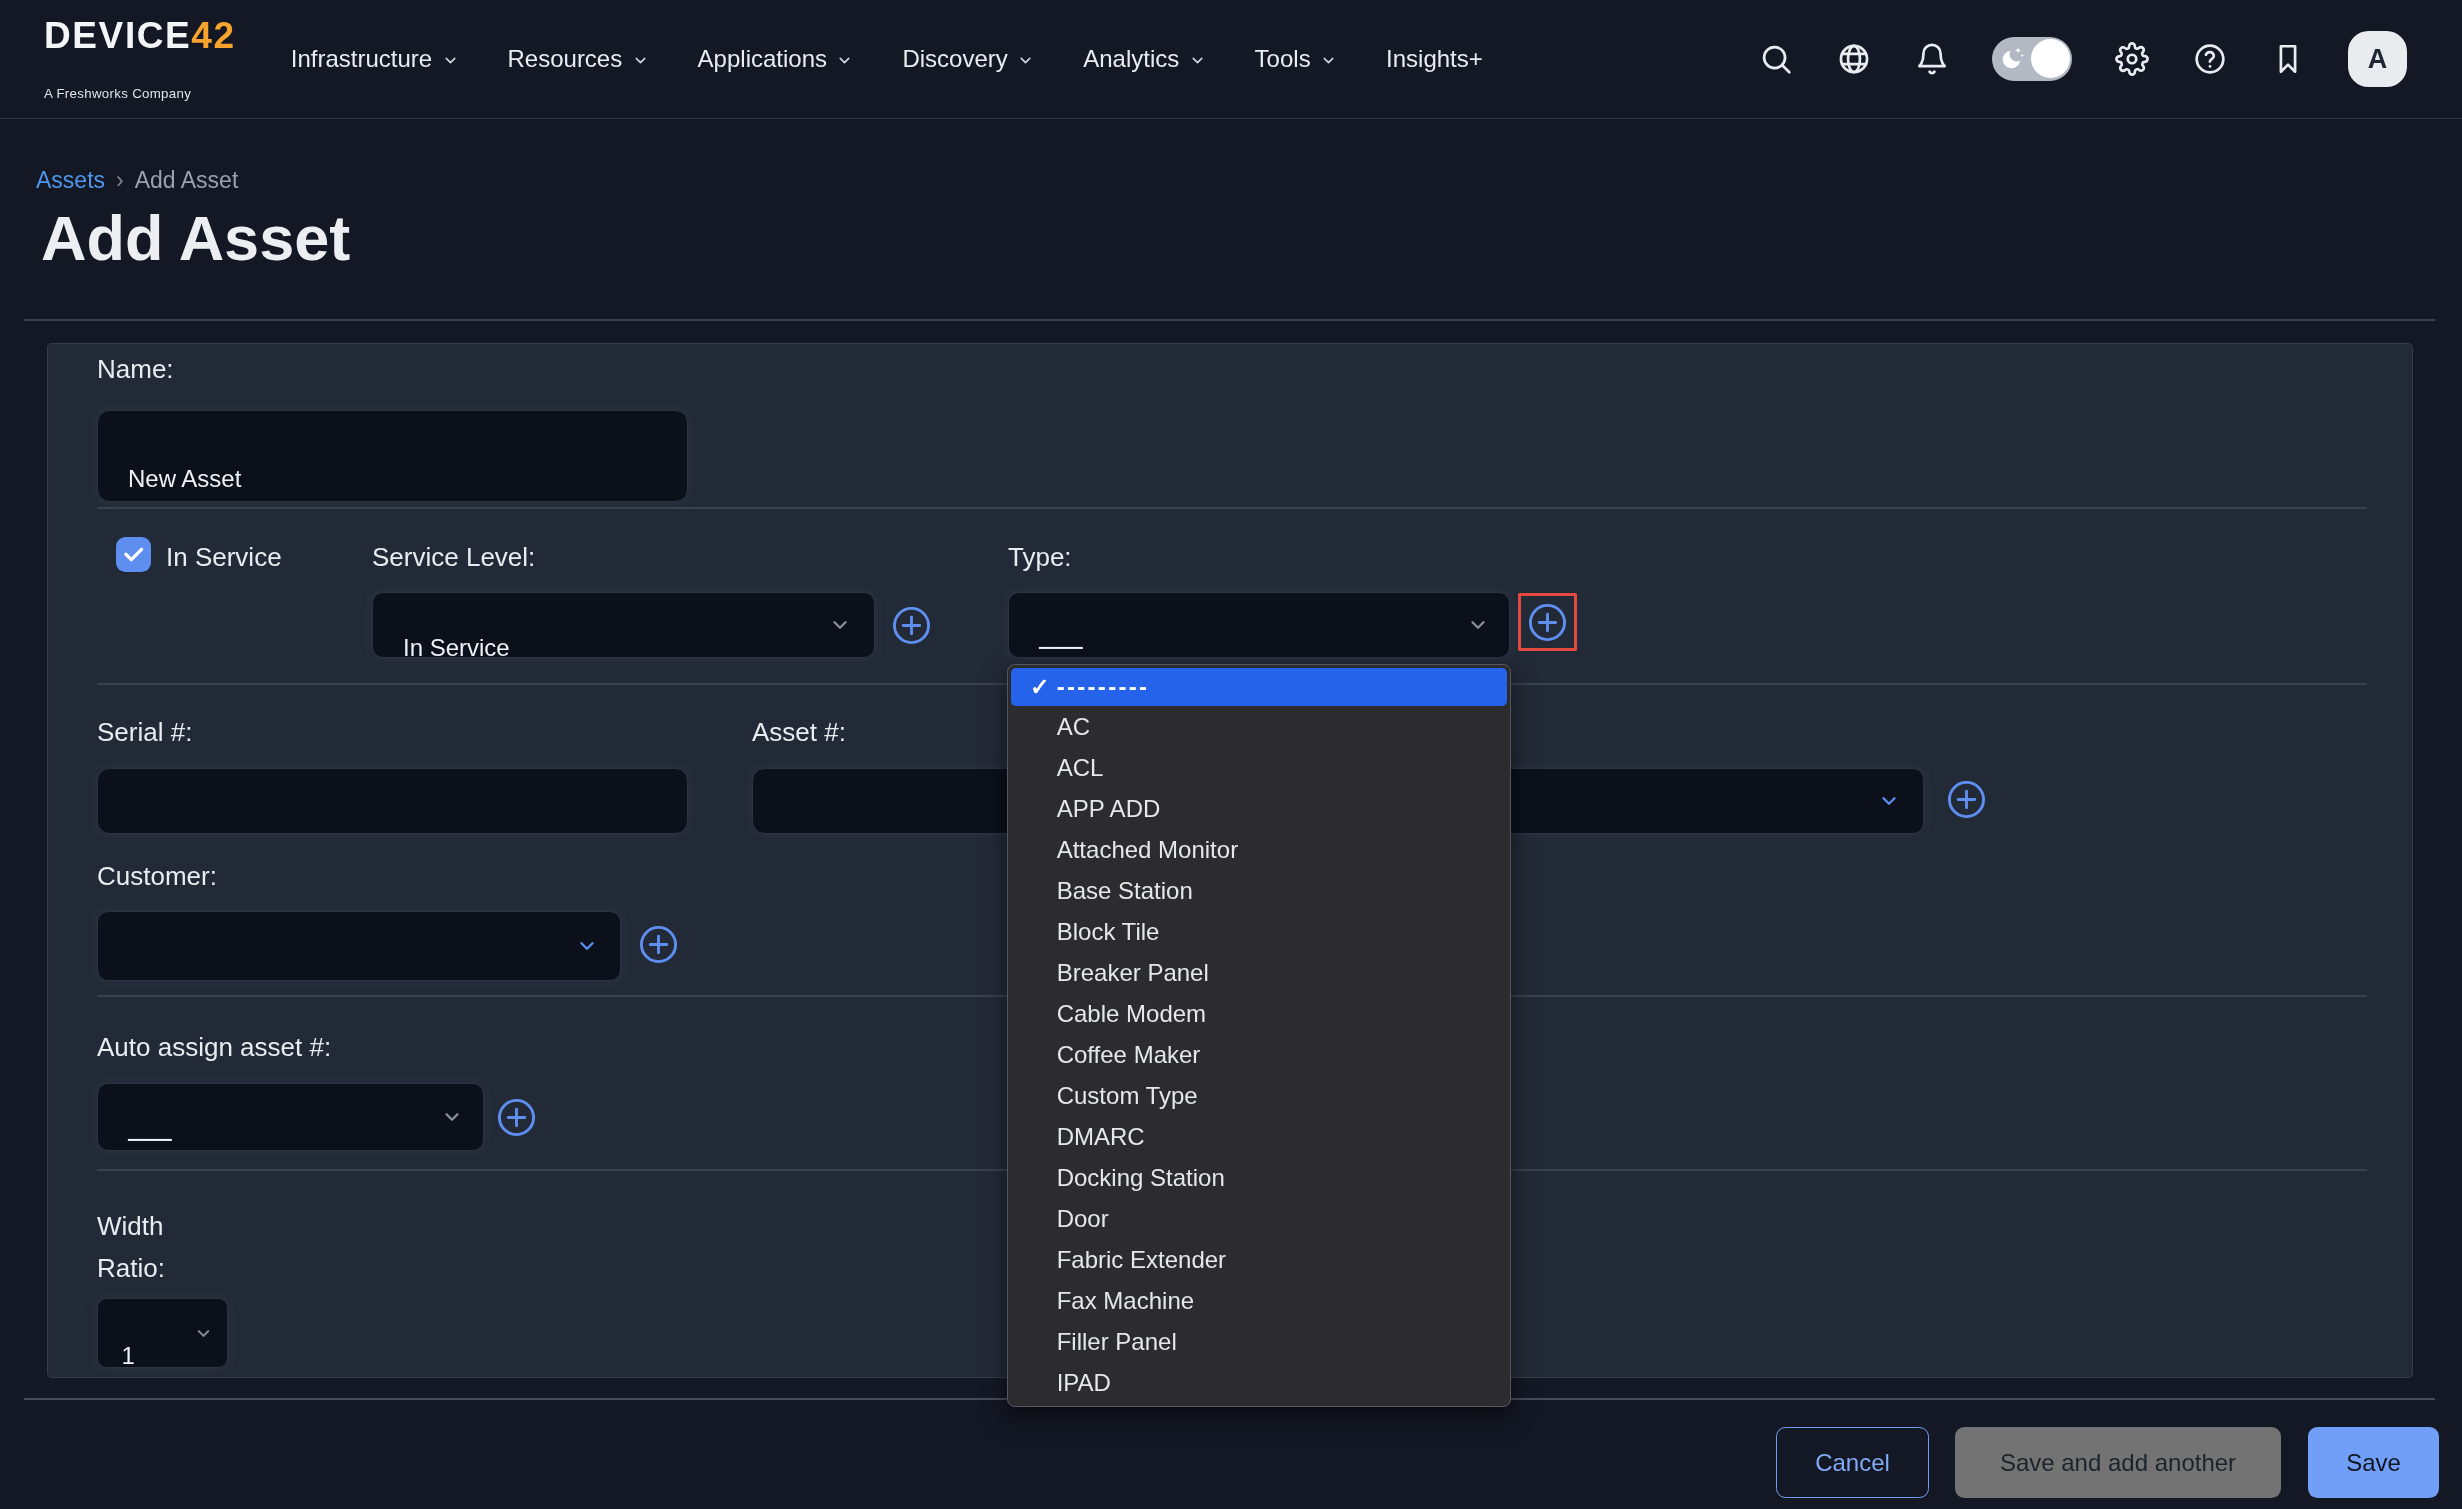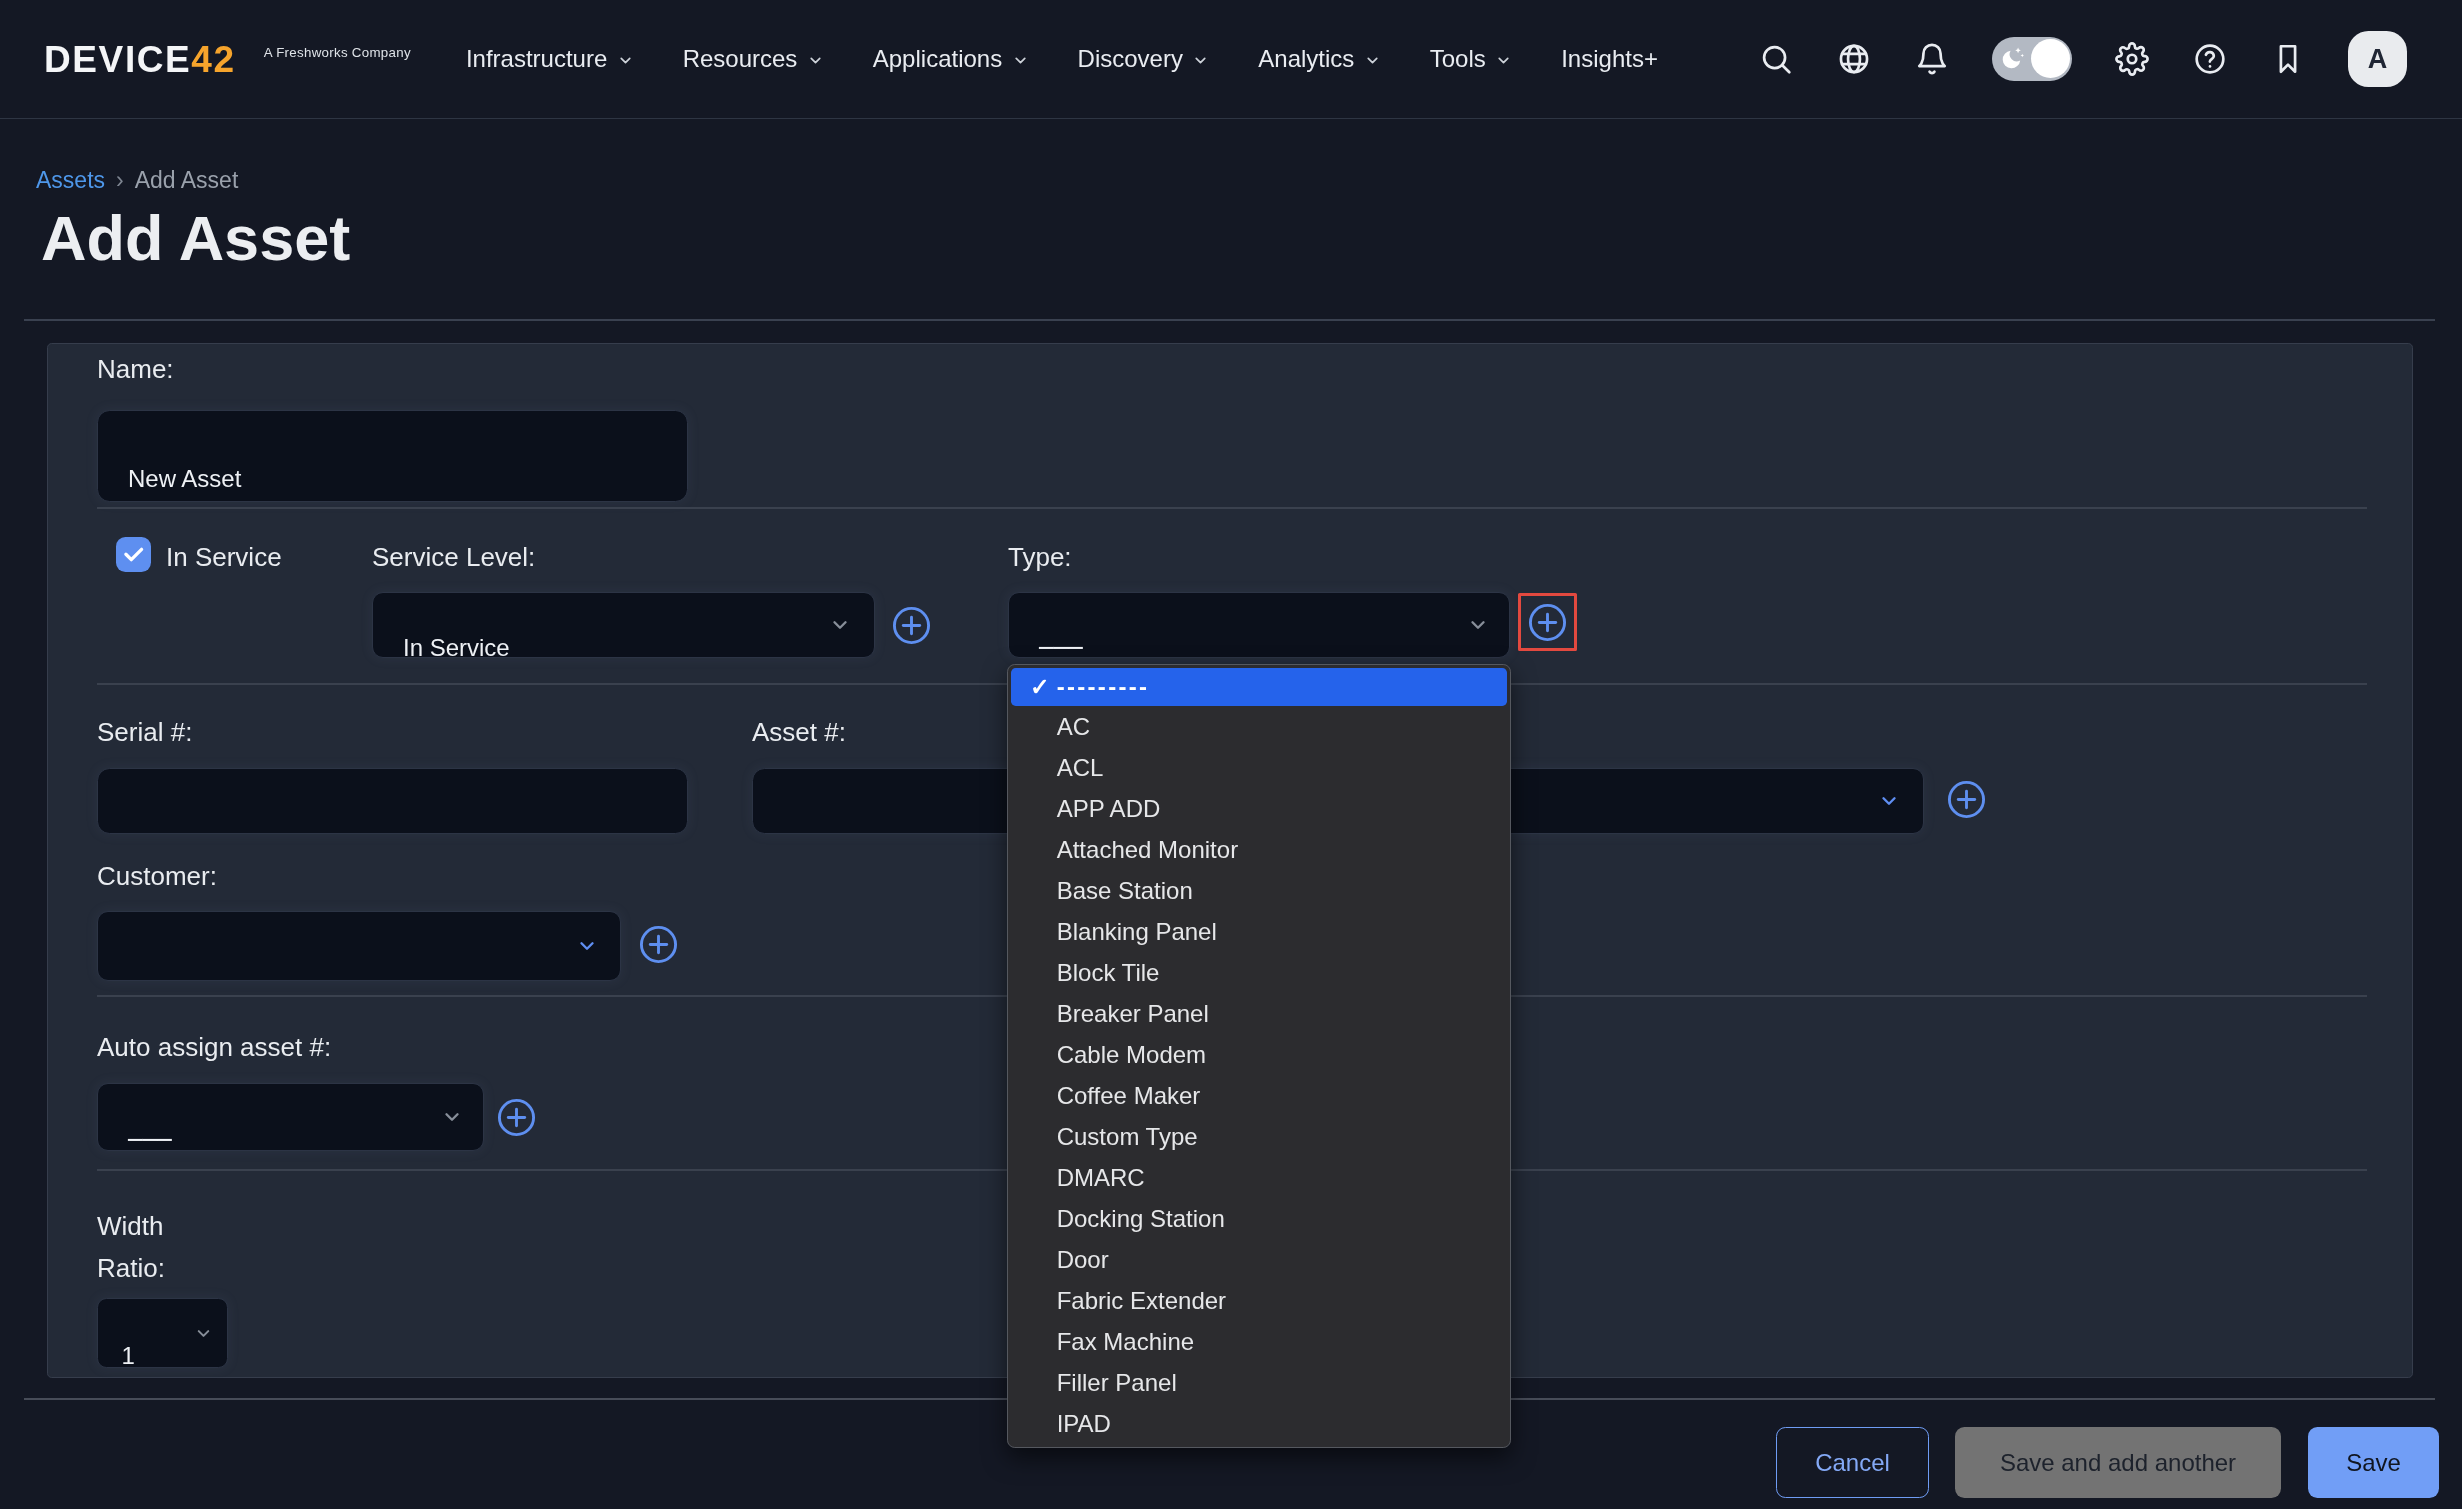--- a/index.html
+++ b/index.html
@@ -11,21 +11,21 @@
     color:#e9ecf0;
   }
   .abs { position:absolute; }
 
   
   header {
     position:absolute; left:0; top:0; width:2462px; height:119px;
     background:#141824; border-bottom:1.6px solid #2e3543;
     display:flex; align-items:center; padding:0 55px 0 44px;
   }
-  .logo { display:flex; margin-right:55px; cursor:pointer;gap:28px; }
+  .logo { display:flex; flex-direction:column; margin-right:55px; cursor:pointer;gap:28px; }
   .logo-main { font-size:37px; font-weight:bold; letter-spacing:1.6px; color:#f4f5f7; line-height:1; }
   .logo-accent { color:#f6a42c; }
   .logo-sub { font-size:13.3px; color:#dfe3e8; letter-spacing:0.3px; margin-top:4.7px; }
   .menu { display:flex; align-items:center; gap:49px; }
   .menu-item { display:flex; align-items:center; gap:9.4px; font-size:24px; color:#e9ecf1; cursor:pointer; white-space:nowrap; }
   .nav-chev { width:17px; height:17px; stroke:#cdd2d9; fill:none; stroke-width:2.4; stroke-linecap:round; stroke-linejoin:round; margin-top:3.1px; }
   .nav-right { margin-left:auto; display:flex; align-items:center; gap:42px; }
   .icon-btn { width:36px; height:36px; display:flex; align-items:center; justify-content:center; cursor:pointer; }
   .icon-btn svg { width:34px; height:34px; stroke:#e9ecf1; fill:none; stroke-width:1.9; stroke-linecap:round; stroke-linejoin:round; }
   .toggle { position:relative; width:80px; height:44px; border-radius:22px; background:#b3b9c3; cursor:pointer; flex:none; }
@@ -335,24 +335,20 @@
     <div class="dd-item">
       <span class="dd-check">✓</span>
       <span>Attached Monitor</span>
     </div>
     <div class="dd-item">
       <span class="dd-check">✓</span>
       <span>Base Station</span>
     </div>
     <div class="dd-item">
       <span class="dd-check">✓</span>
-      <span>Blanking Panel</span>
-    </div>
-    <div class="dd-item">
-      <span class="dd-check">✓</span>
       <span>Block Tile</span>
     </div>
     <div class="dd-item">
       <span class="dd-check">✓</span>
       <span>Breaker Panel</span>
     </div>
     <div class="dd-item">
       <span class="dd-check">✓</span>
       <span>Cable Modem</span>
     </div>

